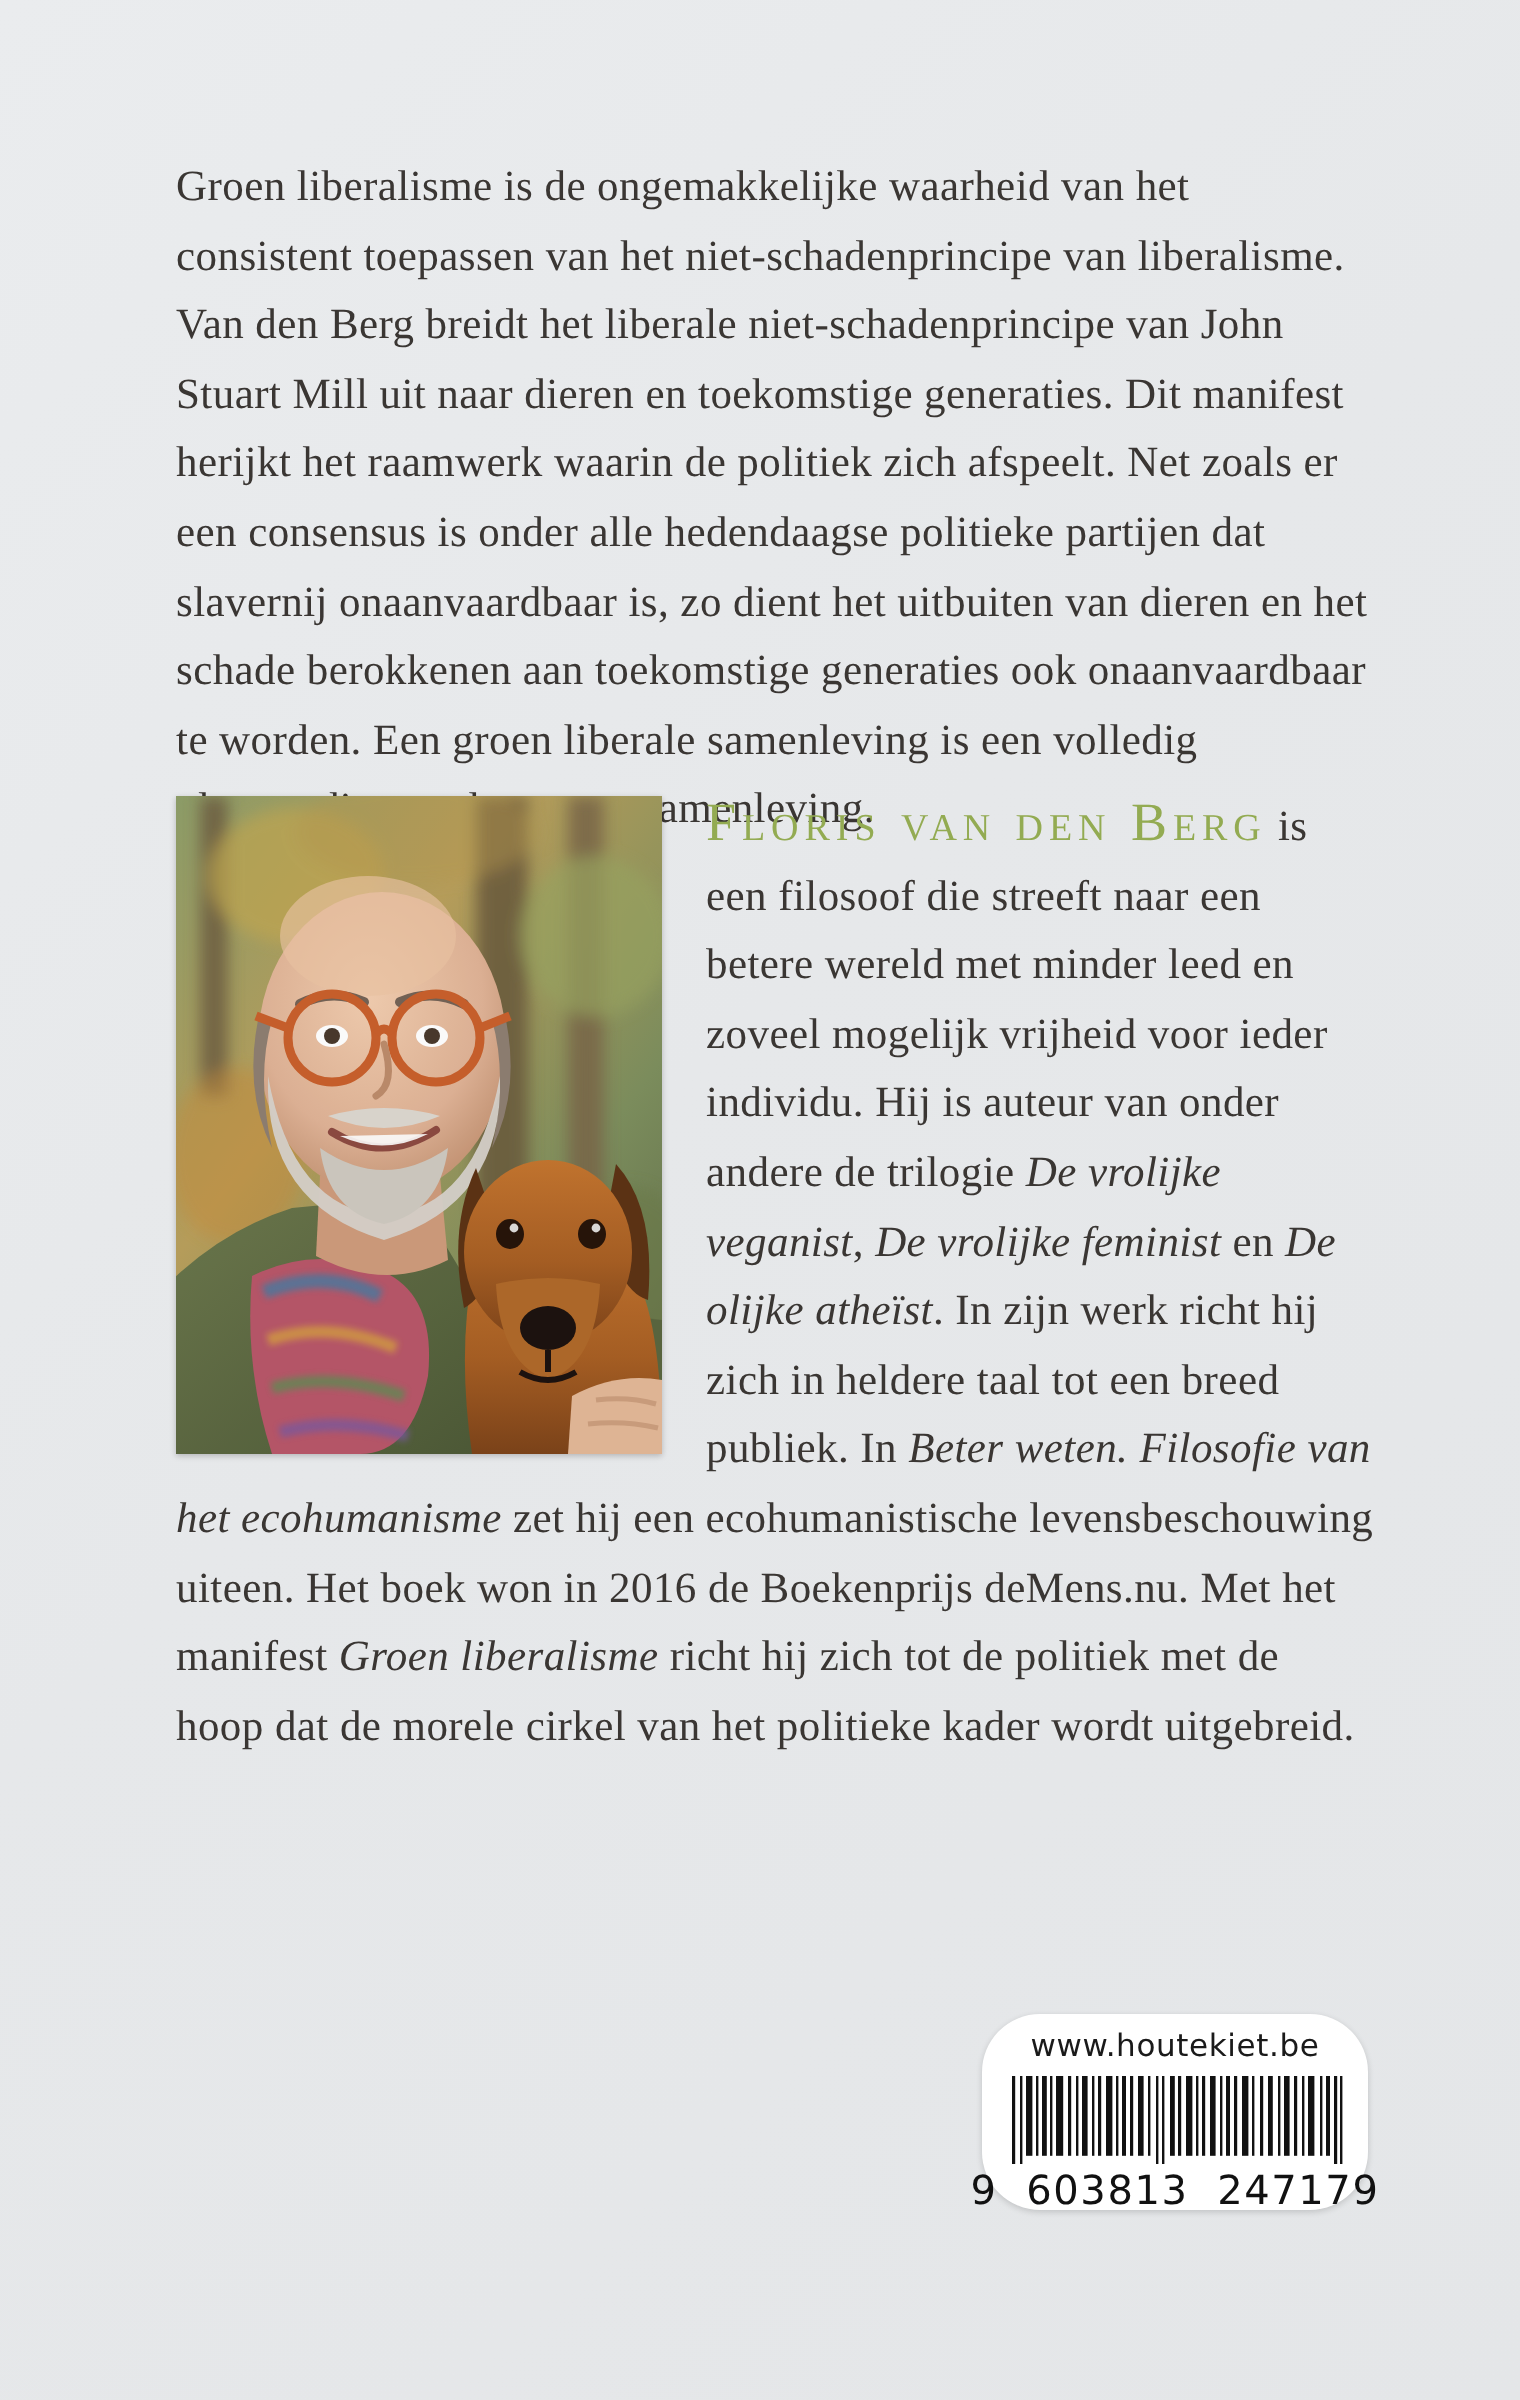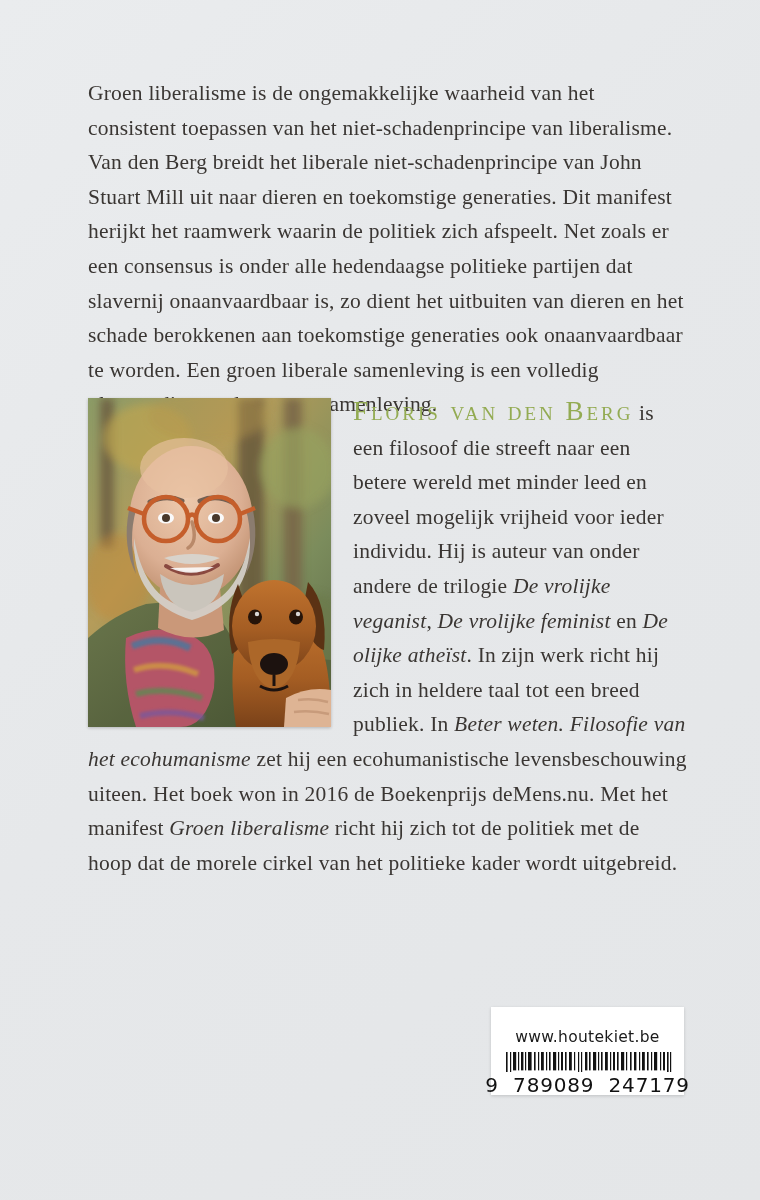--- a/index.html
+++ b/index.html
@@ -68,29 +68,30 @@
   }
 
   em, .it { font-style: italic; font-family: Liberation Serif, serif; }
 
   
   .barcode-box {
     position: absolute;
     left: 491px;
     top: 1007px;
     width: 193px;
-    height: 88px;
+    height: 98px;
     background: #ffffff;
     box-shadow: 0 1px 3px rgba(0,0,0,0.16);
     display: flex;
     flex-direction: column;
     align-items: center;
     justify-content: flex-start;
-    padding-top: 23px;
+    padding-top: 9px;
     box-sizing: border-box;
+    border-radius: 29px;
   }
   .barcode-url {
     font-family: "DejaVu Sans", "Liberation Sans", sans-serif;
     font-size: 15.5px;
     letter-spacing: 0.02em;
     color: #1a1a1a;
     line-height: 1;
     margin-bottom: 6px;
   }
   .barcode-bars {
@@ -281,16 +282,16 @@
         <rect x="138" y="0" width="2.8" height="52"></rect>
         <rect x="143" y="0" width="1.6" height="52"></rect>
         <rect x="147" y="0" width="1.2" height="52"></rect>
         <rect x="150" y="0" width="3.2" height="52"></rect>
         <rect x="156" y="0" width="1.2" height="52"></rect>
         <rect x="159" y="0" width="2.0" height="52"></rect>
         <rect x="163" y="0" width="1.6" height="58"></rect>
         <rect x="166" y="0" width="1.2" height="58"></rect>
       </g>
     </svg>
-    <div class="barcode-digits">9  789089  247179</div>
+    <div class="barcode-digits">9  603813  247179</div>
   </div>
 
 </div>
 
 </body></html>

